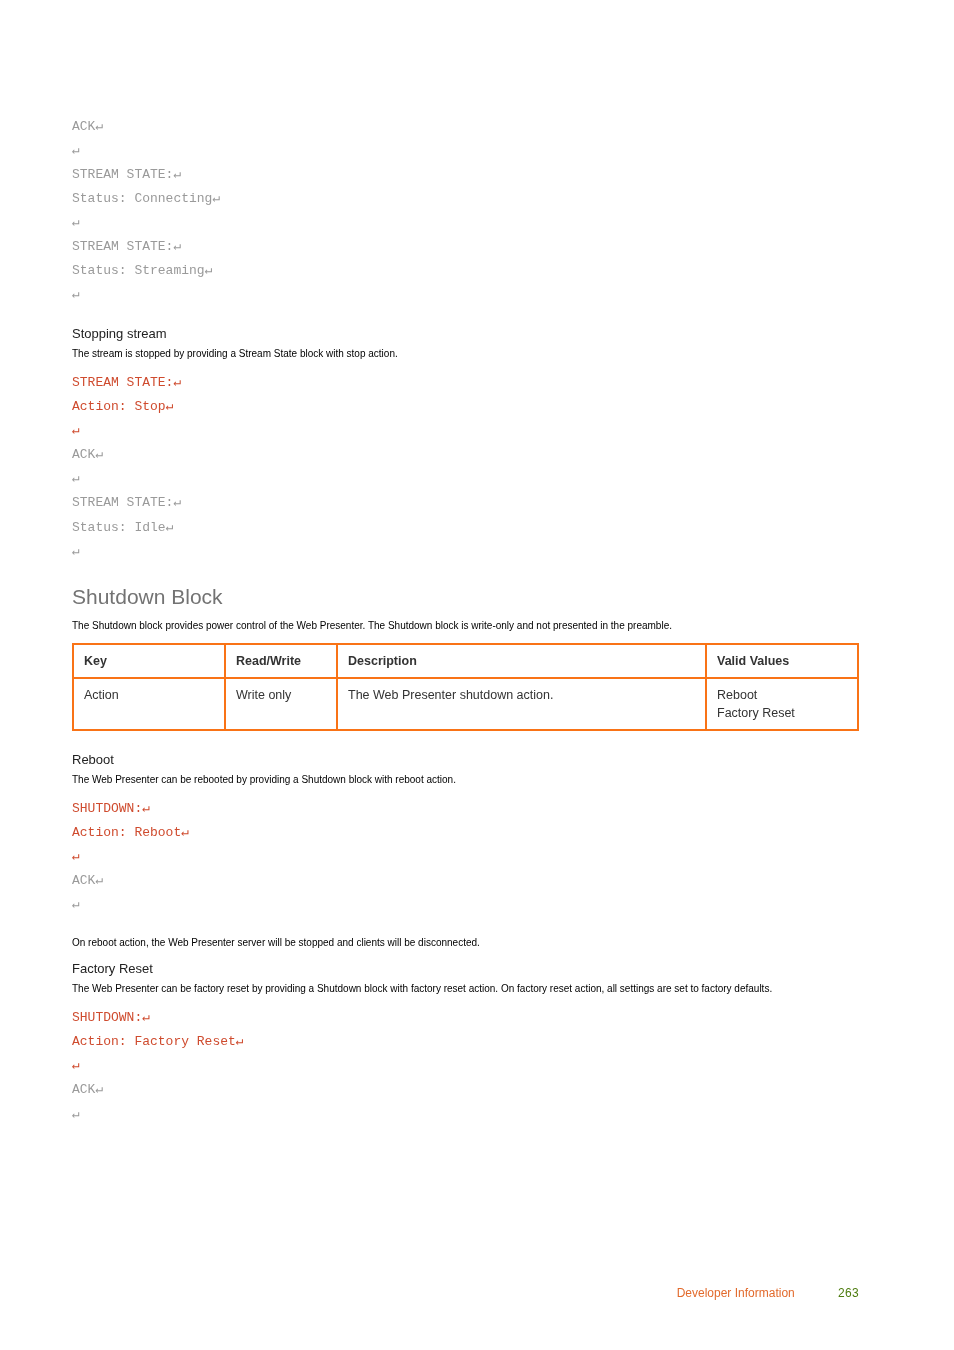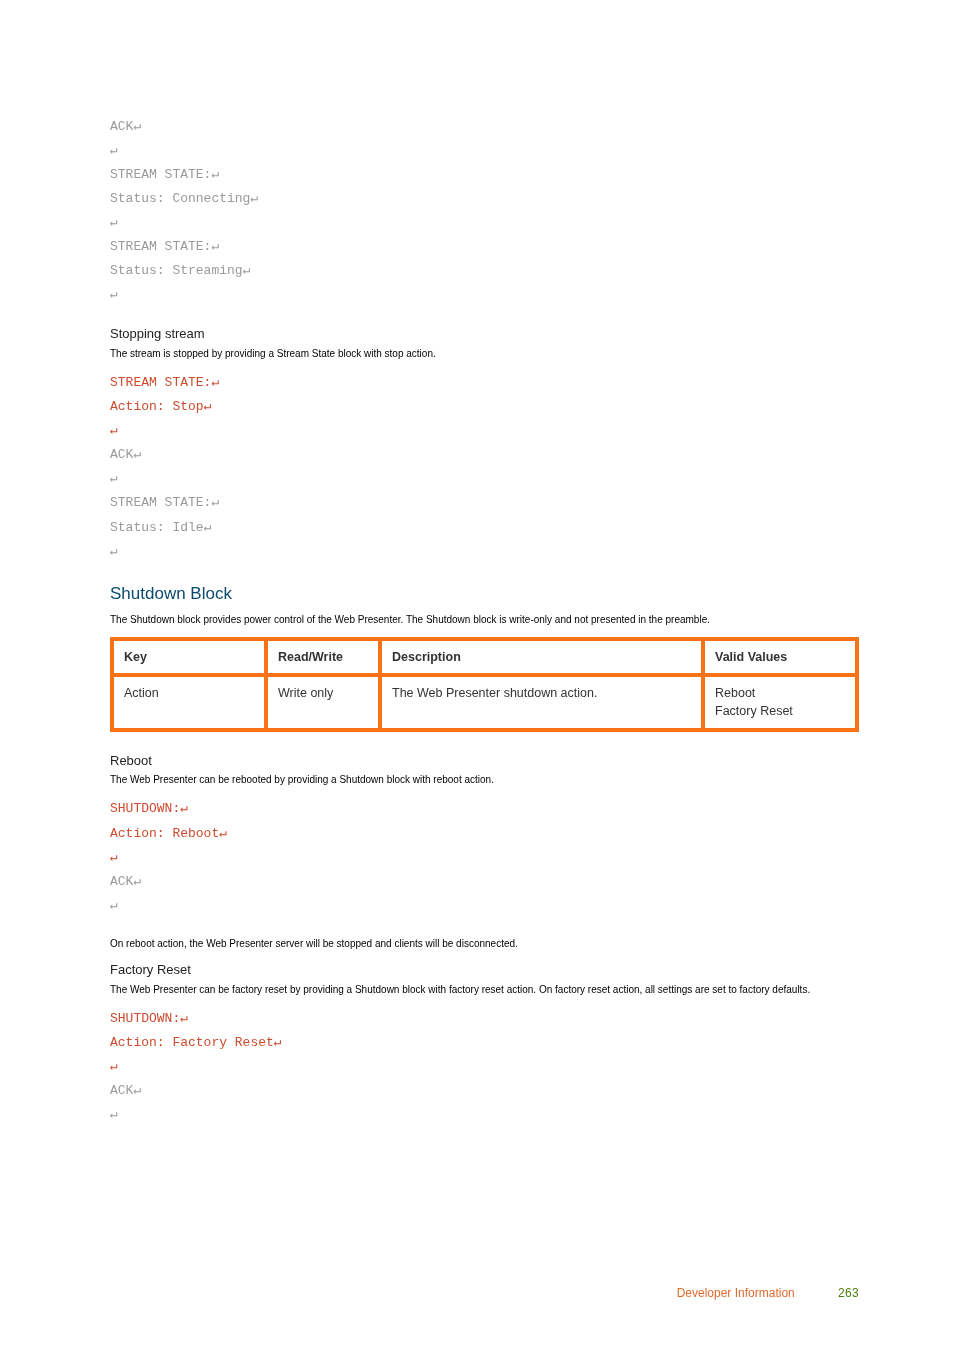--- a/index.html
+++ b/index.html
@@ -11,21 +11,21 @@
   body {
     font-family: "Helvetica Neue", Helvetica, Arial, sans-serif;
     color: #333;
     font-size: 13px;
     line-height: 1.45;
   }
   .page {
     box-sizing: border-box;
     width: 954px;
     min-height: 1350px;
-    padding: 115px 95px 60px 110px;
+    padding: 115px 95px 60px 72px;
     position: relative;
   }
   .mono {
     font-family: "Courier New", Courier, monospace;
     font-size: 13px;
     line-height: 1.85;
     color: #9a9a9a;
     white-space: pre;
     margin: 0 0 18px 0;
   }
@@ -37,33 +37,33 @@
     font-size: 13px;
     margin: 0 0 2px 0;
   }
   .para {
     color: #000000;
     font-size: 10px;
     margin: 0 0 10px 0;
     line-height: 1.5;
   }
   .h2 {
-    font-size: 17px;
+    font-size: 21px;
     font-weight: 400;
-    color: #0c4a6e;
+    color: #737373;
     margin: 18px 0 6px 0;
   }
   table.params {
     border-collapse: collapse;
     width: 100%;
     margin: 6px 0 20px 0;
     font-size: 12.5px;
   }
   table.params th, table.params td {
-    border: 4px solid #f97316;
+    border: 2px solid #f97316;
     padding: 7px 10px;
     text-align: left;
     vertical-align: top;
     color: #333;
   }
   table.params th {
     font-weight: 700;
     background: #fff;
   }
   .col-key   { width: 130px; }

